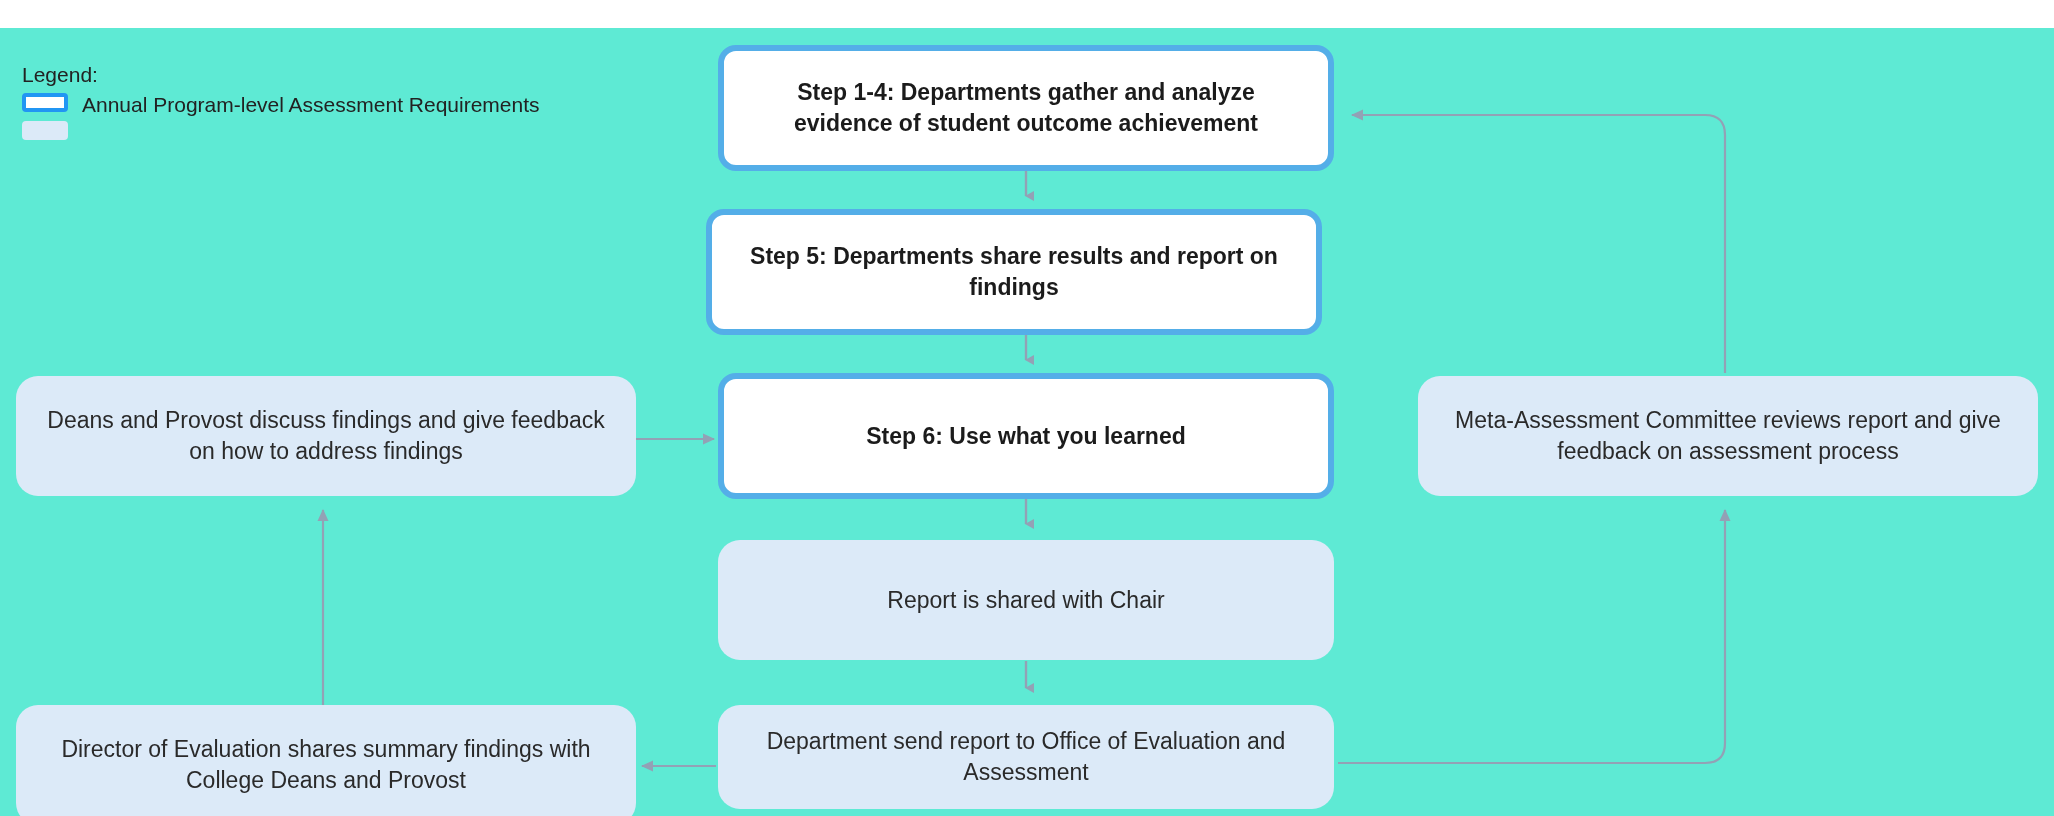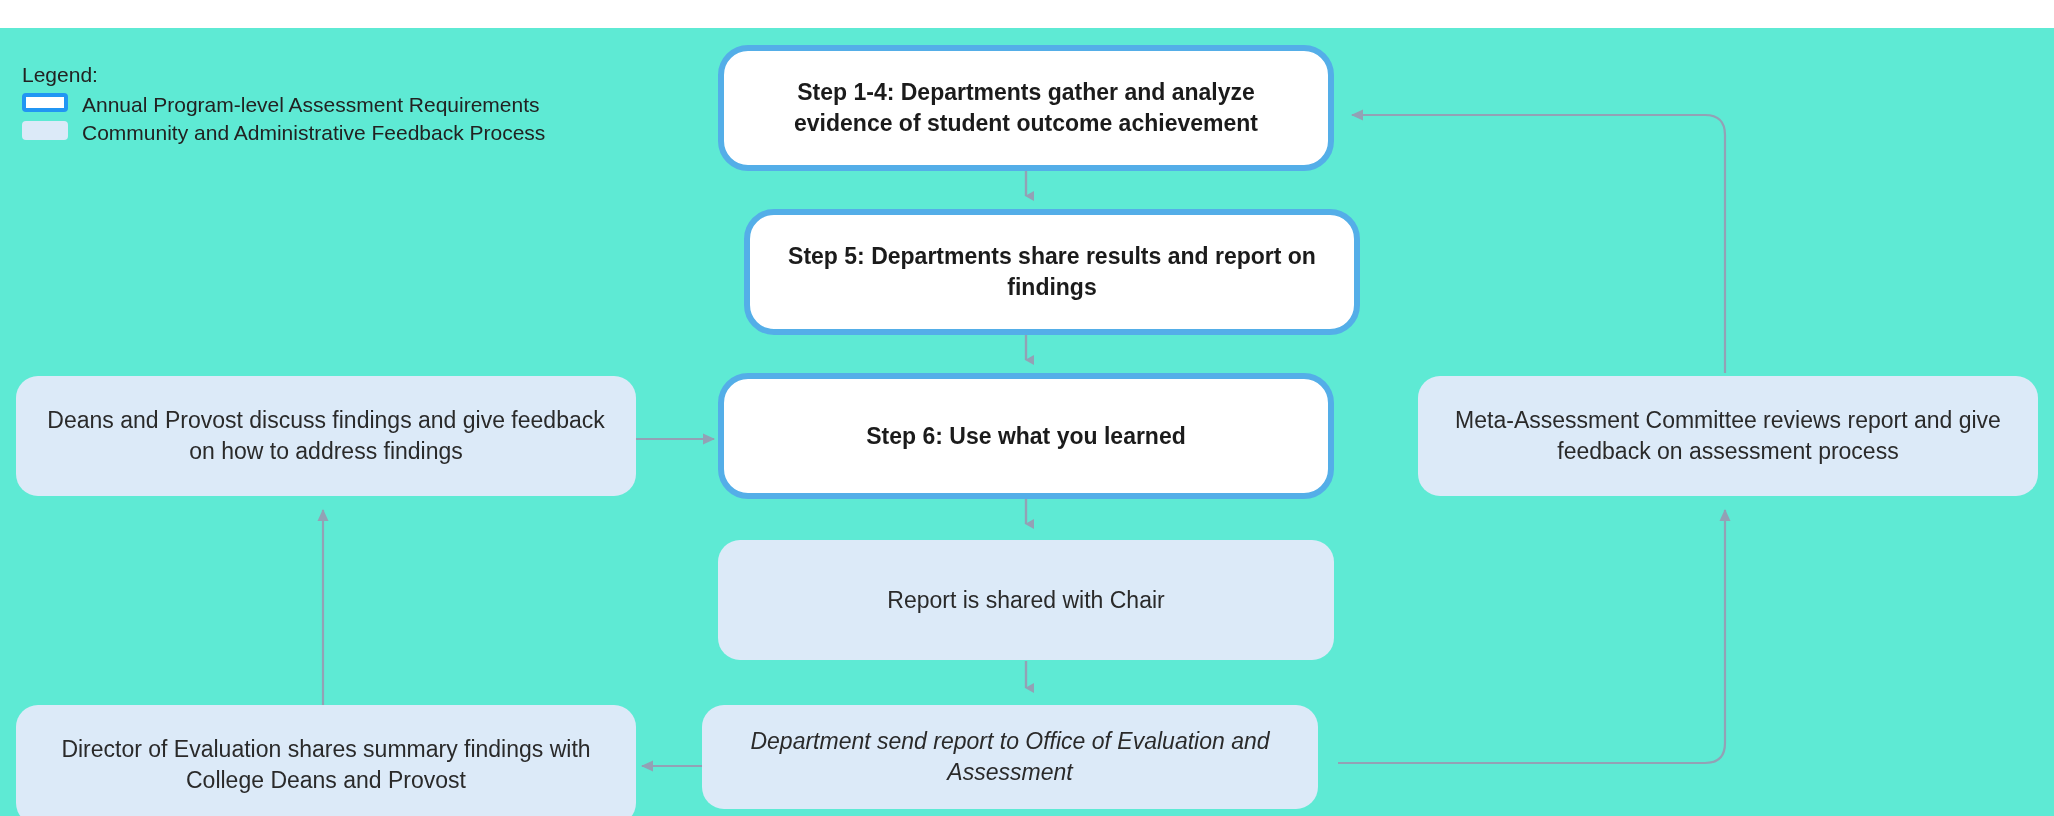--- a/index.html
+++ b/index.html
@@ -69,21 +69,21 @@
     text-align: center;
     padding: 10px 26px;
   }
   .node .node-text {
     display: block;
     line-height: 1.33;
   }
   .node.primary {
     background: #ffffff;
     border: 6px solid #54AEE8;
-    border-radius: 30px;
+    border-radius: 18px;
   }
   .node.primary .node-text {
     font-weight: bold;
     font-size: 23px;
     color: #1b1b1b;
   }
   .node.secondary {
     background: #DCEAF8;
     border: none;
     border-radius: 22px;
@@ -112,21 +112,20 @@
   <div id="legend">
     <div class="legend-title">Legend:</div>
 
     <div class="legend-row">
       <span class="legend-swatch outline"></span>
       <span class="legend-label">Annual Program-level Assessment Requirements</span>
     </div>
 
     <div class="legend-row">
       <span class="legend-swatch filled"></span>
-      <span class="legend-label">Community and Administrative Feedback Process</span>
     </div>
   </div>
 
   <svg id="connectors" viewBox="0 0 2054 816" width="2054" height="816" xmlns="http://www.w3.org/2000/svg">
     <defs>
       <marker id="arrowDown" markerWidth="12" markerHeight="12" refX="6" refY="10" orient="auto" markerUnits="userSpaceOnUse">
         <path d="M1,2 L11,2 L6,11 Z" fill="#93A1B5"></path>
       </marker>
       <marker id="arrowGeneric" markerWidth="14" markerHeight="14" refX="12" refY="7" orient="auto" markerUnits="userSpaceOnUse">
         <path d="M1,1.5 L13,7 L1,12.5 Z" fill="#93A1B5"></path>
@@ -167,21 +166,21 @@
 
     <g>
       <path d="M1725,345 L1725,107 Q1725,87 1705,87 L1352,87" fill="none" stroke="#93A1B5" stroke-width="2.2" marker-end="url(#arrowGeneric)"></path>
     </g>
   </svg>
 
   <div class="node primary" style="left:718px; top:17px; width:616px; height:126px;">
     <span class="node-text">Step 1-4: Departments gather and analyze evidence of student outcome achievement</span>
   </div>
 
-  <div class="node primary" style="left:744px; top:181px; width:616px; height:126px;">
+  <div class="node primary" style="left:706px; top:181px; width:616px; height:126px;">
     <span class="node-text">Step 5: Departments share results and report on findings</span>
   </div>
 
   <div class="node primary" style="left:718px; top:345px; width:616px; height:126px;justify-content:center;">
     <span class="node-text">Step 6: Use what you learned</span>
   </div>
 
   <div class="node secondary" style="left:16px; top:348px; width:620px; height:120px;">
     <span class="node-text">Deans and Provost discuss findings and give feedback on how to address findings</span>
   </div>
@@ -191,17 +190,17 @@
   </div>
 
   <div class="node secondary" style="left:1418px; top:348px; width:620px; height:120px;">
     <span class="node-text">Meta-Assessment Committee reviews report and give feedback on assessment process</span>
   </div>
 
   <div class="node secondary" style="left:16px; top:677px; width:620px; height:120px;">
     <span class="node-text">Director of Evaluation shares summary findings with College Deans and Provost</span>
   </div>
 
-  <div class="node secondary" style="left:702px; top:677px; width:616px; height:104px;font-style:italic;">
+  <div class="node secondary" style="left:718px; top:677px; width:616px; height:104px;">
     <span class="node-text">Department send report to Office of Evaluation and Assessment</span>
   </div>
 
 </div>
 
 </body></html>

